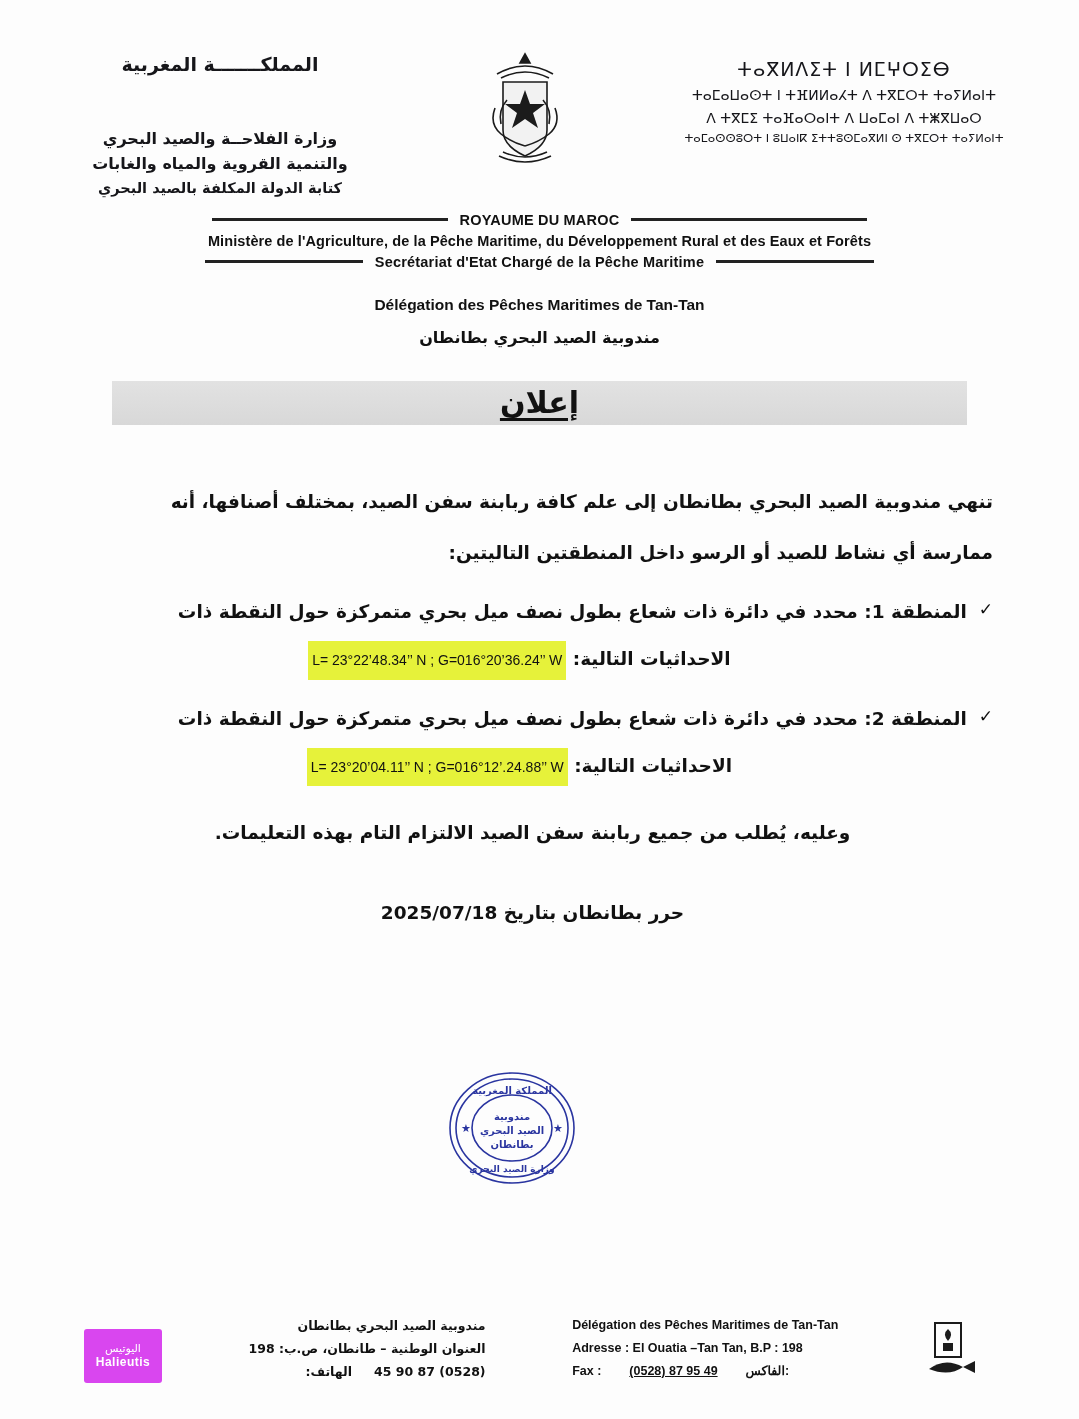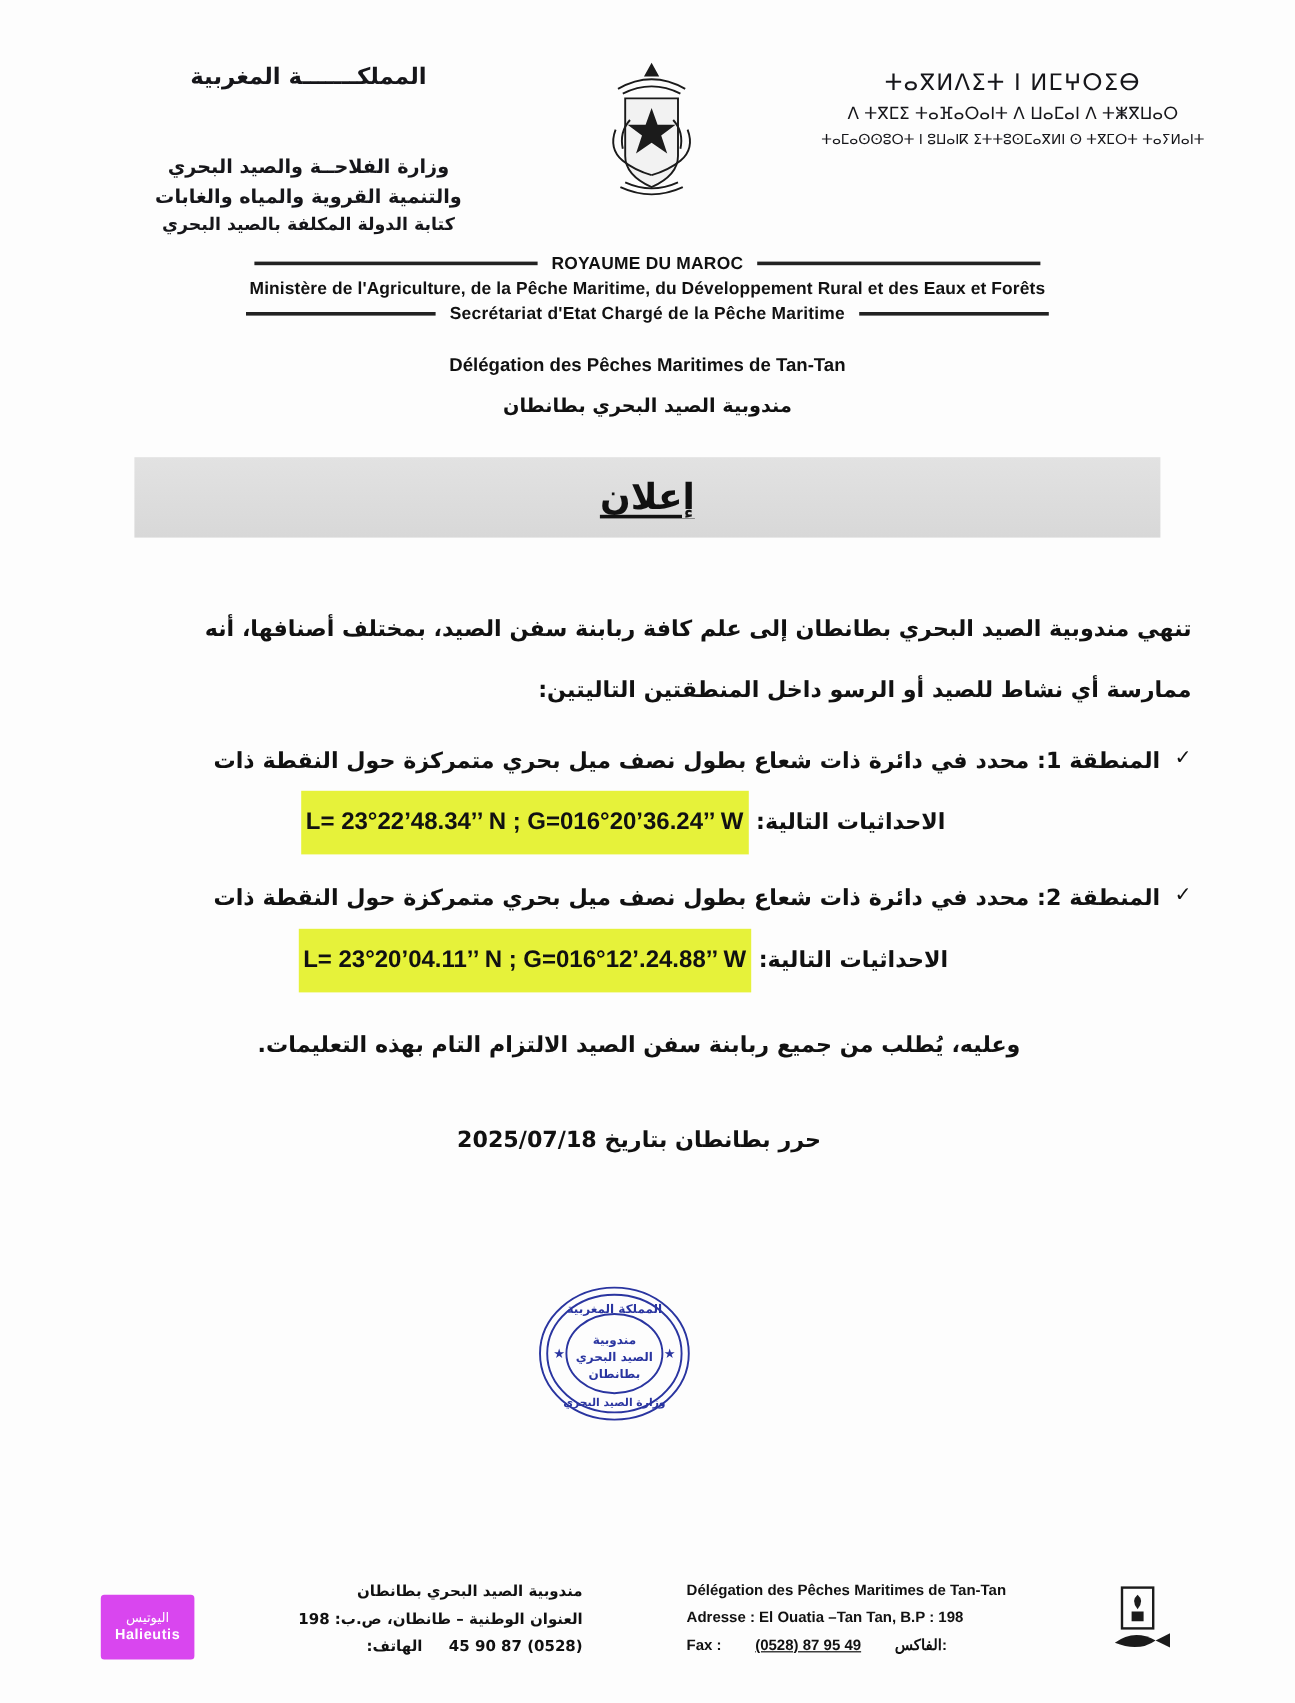--- a/index.html
+++ b/index.html
@@ -19,21 +19,21 @@
   .page {
     position: relative;
     width: 1079px;
     height: 1419px;
     background: #fdfdfd;
   }
 
   
   .header {
     position: relative;
-    padding: 46px 70px 0 107px;
+    padding: 46px 70px 0 70px;
     display: flex;
     flex-direction: row-reverse;
     align-items: flex-start;
     justify-content: space-between;
   }
 
   .header-arabic {
     text-align: center;
     direction: rtl;
     font-family: "DejaVu Sans", sans-serif;
@@ -129,21 +129,21 @@
     font-size: 16px;
     font-weight: bold;
     color: #111;
     margin-top: 14px;
     direction: rtl;
   }
 
   
   .title-banner {
     margin: 34px 112px 0 112px;
-    height: 67px;
+    height: 44px;
     background: linear-gradient(to bottom, #e2e2e2, #d8d8d8);
     display: flex;
     align-items: center;
     justify-content: center;
   }
   .title-banner .title {
     font-family: "DejaVu Sans", sans-serif;
     font-size: 30px;
     font-weight: bold;
     color: #111;
@@ -182,22 +182,22 @@
 
   .coord-line {
     text-align: center;
     margin-top: 2px;
     direction: rtl;
   }
   .hl {
     background: #e6f23a;
     padding: 2px 4px;
     font-family: "Liberation Sans", sans-serif;
-    font-weight: bold;
-    font-size: 20px;
+    font-weight: normal;
+    font-size: 14px;
     direction: ltr;
     display: inline-block;
   }
   .coord-label {
     font-family: "DejaVu Sans", sans-serif;
     font-weight: bold;
     font-size: 18.5px;
   }
 
   .closing {
@@ -318,20 +318,21 @@
           <path d="M18 60 q-6 16 6 26 q10 8 24 12"></path>
           <path d="M78 60 q6 16 -6 26 q-10 8 -24 12"></path>
           <path d="M26 104 q22 10 44 0"></path>
           <path d="M22 108 q26 12 52 0"></path>
         </g>
       </svg>
     </div>
 
     <div class="header-tifinagh">
       <div class="t1">ⵜⴰⴳⵍⴷⵉⵜ ⵏ ⵍⵎⵖⵔⵉⴱ</div>
+      <div class="t2">ⵜⴰⵎⴰⵡⴰⵙⵜ ⵏ ⵜⴼⵍⵍⴰⵃⵜ ⴷ ⵜⴳⵎⵔⵜ ⵜⴰⵢⵍⴰⵏⵜ</div>
       <div class="t3">ⴷ ⵜⴳⵎⵉ ⵜⴰⴼⴰⵔⴰⵏⵜ ⴷ ⵡⴰⵎⴰⵏ ⴷ ⵜⵥⴳⵡⴰⵔ</div>
       <div class="t4">ⵜⴰⵎⴰⵙⵙⵓⵔⵜ ⵏ ⵓⵡⴰⵏⴽ ⵉⵜⵜⵓⵙⵎⴰⴳⵍⵏ ⵙ ⵜⴳⵎⵔⵜ ⵜⴰⵢⵍⴰⵏⵜ</div>
     </div>
   </div>
 
   <div class="kingdom-block">
     <div class="rule-line l1">
       <span class="bar"></span>
       <span class="txt">ROYAUME DU MAROC</span>
       <span class="bar"></span>

